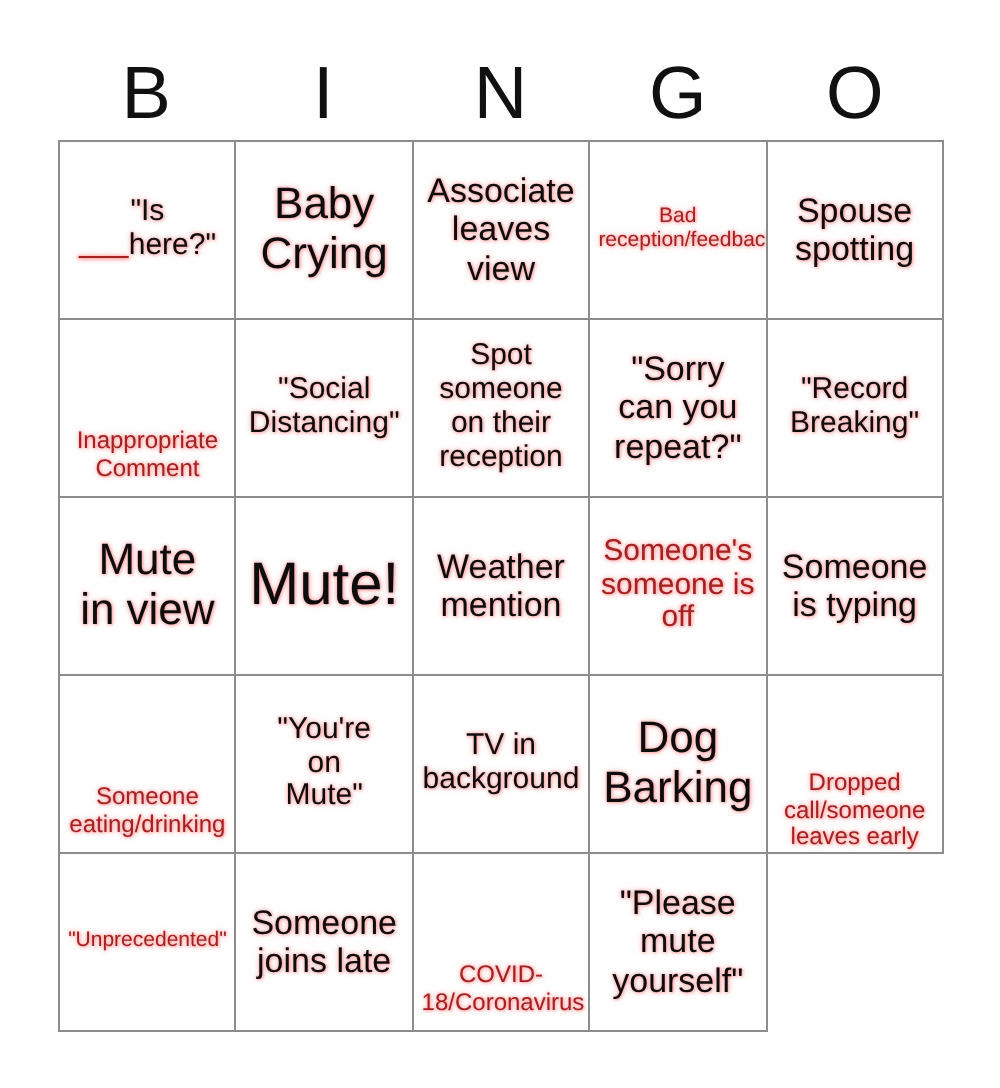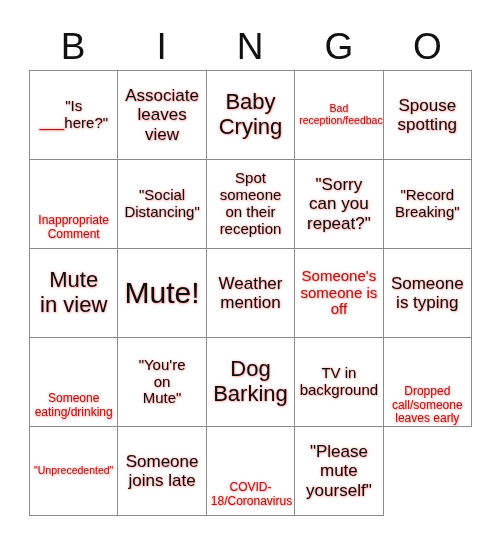--- a/index.html
+++ b/index.html
@@ -118,27 +118,27 @@
       <div class="header-letter">G</div>
       <div class="header-letter">O</div>
     </div>
 
   <div id="bingo-grid">
       <div class="bingo-cell">
         <span class="cell-text c-black s-sm">"Is
 <span class="blank-rule">___</span>here?"</span>
       </div>
       <div class="bingo-cell">
+        <span class="cell-text c-black s-lg">Baby
+Crying</span>
+      </div>
+      <div class="bingo-cell">
         <span class="cell-text c-black s-md">Associate
 leaves
 view</span>
-      </div>
-      <div class="bingo-cell">
-        <span class="cell-text c-black s-lg">Baby
-Crying</span>
       </div>
       <div class="bingo-cell">
         <span class="cell-text c-red s-xxs">Bad
 reception/feedback</span>
       </div>
       <div class="bingo-cell">
         <span class="cell-text c-black s-md">Spouse
 spotting</span>
       </div>
       <div class="bingo-cell">
@@ -187,26 +187,26 @@
       <div class="bingo-cell">
         <span class="cell-text c-red s-xs">Someone
 eating/drinking</span>
       </div>
       <div class="bingo-cell">
         <span class="cell-text c-black s-sm">"You're
 on
 Mute"</span>
       </div>
       <div class="bingo-cell">
+        <span class="cell-text c-black s-sm">TV in
+background</span>
+      </div>
+      <div class="bingo-cell">
         <span class="cell-text c-black s-lg">Dog
 Barking</span>
-      </div>
-      <div class="bingo-cell">
-        <span class="cell-text c-black s-sm">TV in
-background</span>
       </div>
       <div class="bingo-cell">
         <span class="cell-text c-red s-xs">Dropped
 call/someone
 leaves early</span>
       </div>
       <div class="bingo-cell">
         <span class="cell-text c-red s-xxs">"Unprecedented"</span>
       </div>
       <div class="bingo-cell">

